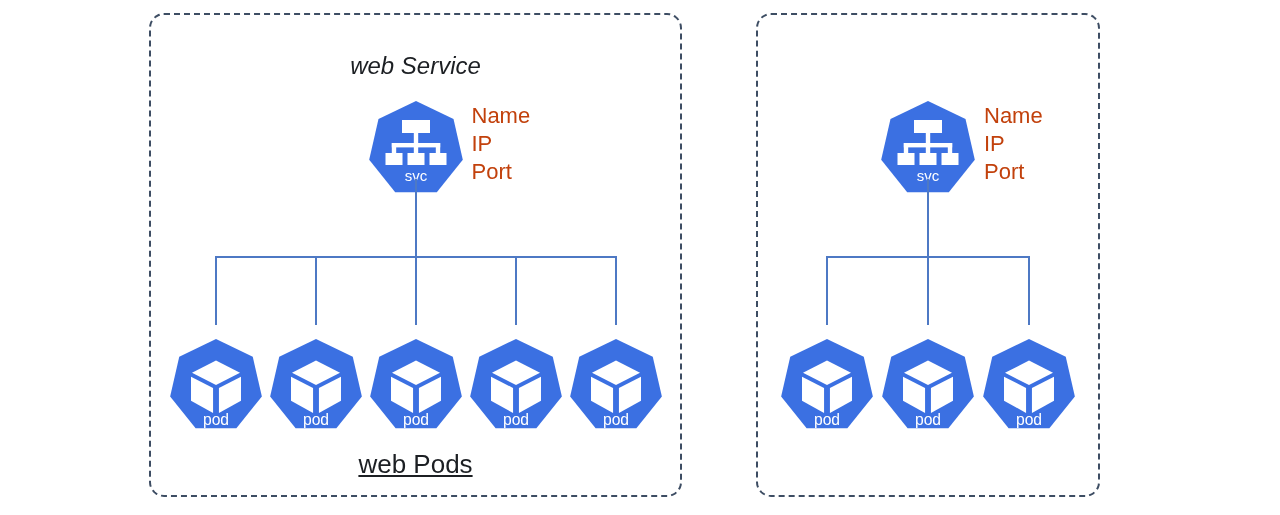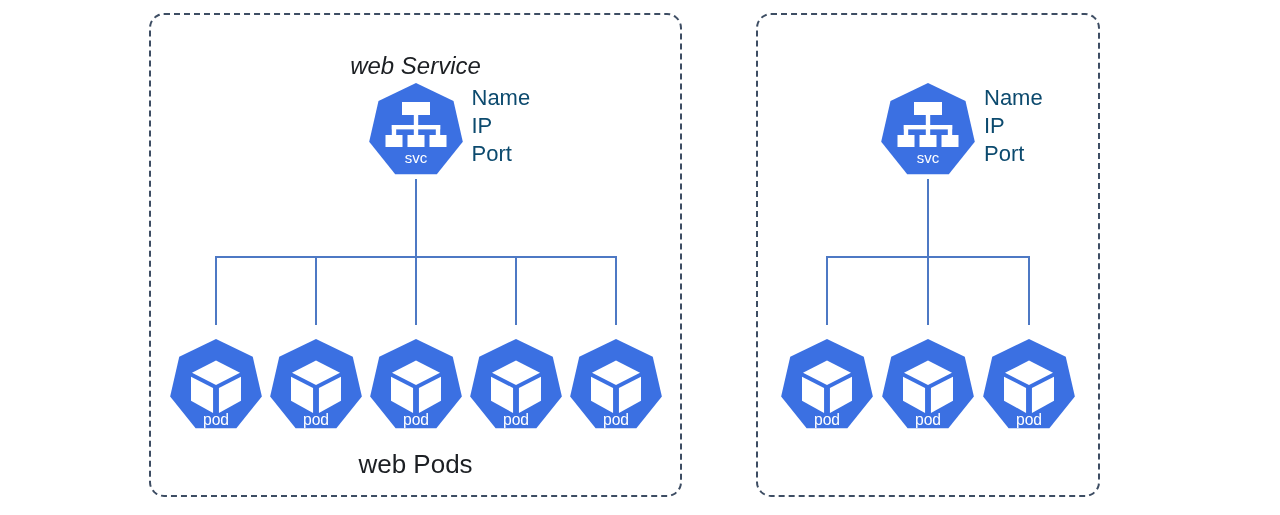--- a/index.html
+++ b/index.html
@@ -12,26 +12,26 @@
     border: 2px dashed #3d4d63; border-radius: 15px; background: #ffffff;
   }
   .panel--web  { left: 149px; width: 533px; }
   .panel--auth { left: 756px; width: 344px; }
 
   .panel-title {
     position: absolute; top: 37px; left: 0; width: 100%; margin: 0;
     text-align: center; font-size: 24px; font-weight: 400; color: #1c1f23; font-style: italic;
   }
   .svc-icon {
-    position: absolute; top: 66px; left: calc(50% - 50px);
+    position: absolute; top: 84px; left: calc(50% - 50px);
     width: 100px; height: 100px;
   }
   .svc-attrs {
-    position: absolute; top: 69px; left: calc(50% + 56px);
-    font-size: 22px; line-height: 28px; color: #0c4a6e;
+    position: absolute; top: 87px; left: calc(50% + 56px);
+    font-size: 22px; line-height: 28px; color: #c2410c;
   }
   .stem {
     position: absolute; top: 164px; left: calc(50% - 1px);
     width: 2px; height: 77px; background: #4e79c4;
   }
   .bus { position: absolute; top: 241px; height: 2px; background: #4e79c4; }
   .panel--web  .bus { left: calc(50% - 200px); width: 400px; }
   .panel--auth .bus { left: calc(50% - 101px); width: 202px; }
   .drop { position: absolute; top: 241px; width: 2px; height: 69px; background: #4e79c4; }
   .panel--web  .drop.d1 { left: calc(50% - 201px); }
@@ -46,21 +46,21 @@
   .pods-row {
     position: absolute; top: 322px; left: 50%;
     transform: translateX(-50%); display: flex; justify-content: space-between;
   }
   .panel--web  .pods-row { gap: 2px; }
   .panel--auth .pods-row { gap: 3px; }
   .pod-icon { width: 98px; height: 98px; flex: 0 0 auto; }
 
   .pods-caption {
     position: absolute; top: 434px; left: 0; width: 100%; margin: 0;
-    text-align: center; font-size: 26px; font-weight: 400; color: #1c1f23;
+    text-align: center; font-size: 26px; font-weight: 400; color: #1c1f23; text-decoration: underline;
   }
   svg { display: block; }
   svg text { font-family: "Liberation Sans", sans-serif; font-weight: 400; }
 </style>
 </head>
 <body>
 
 <div class="canvas">
 
   <section class="panel panel--web">

